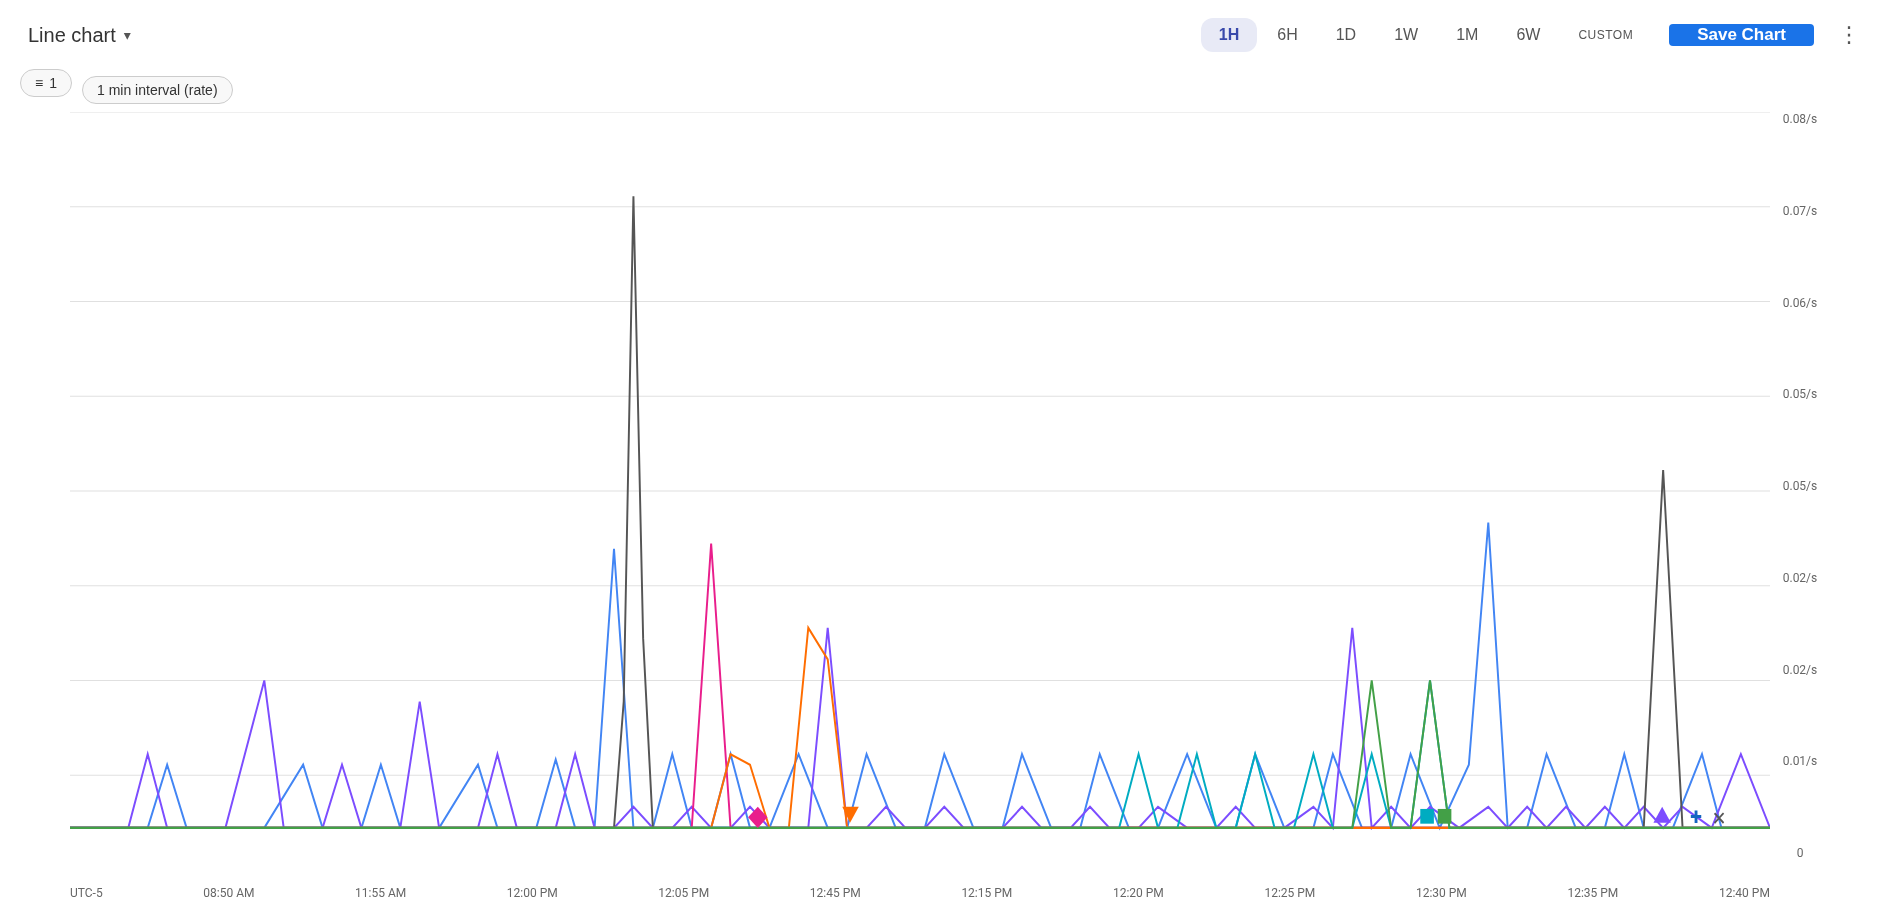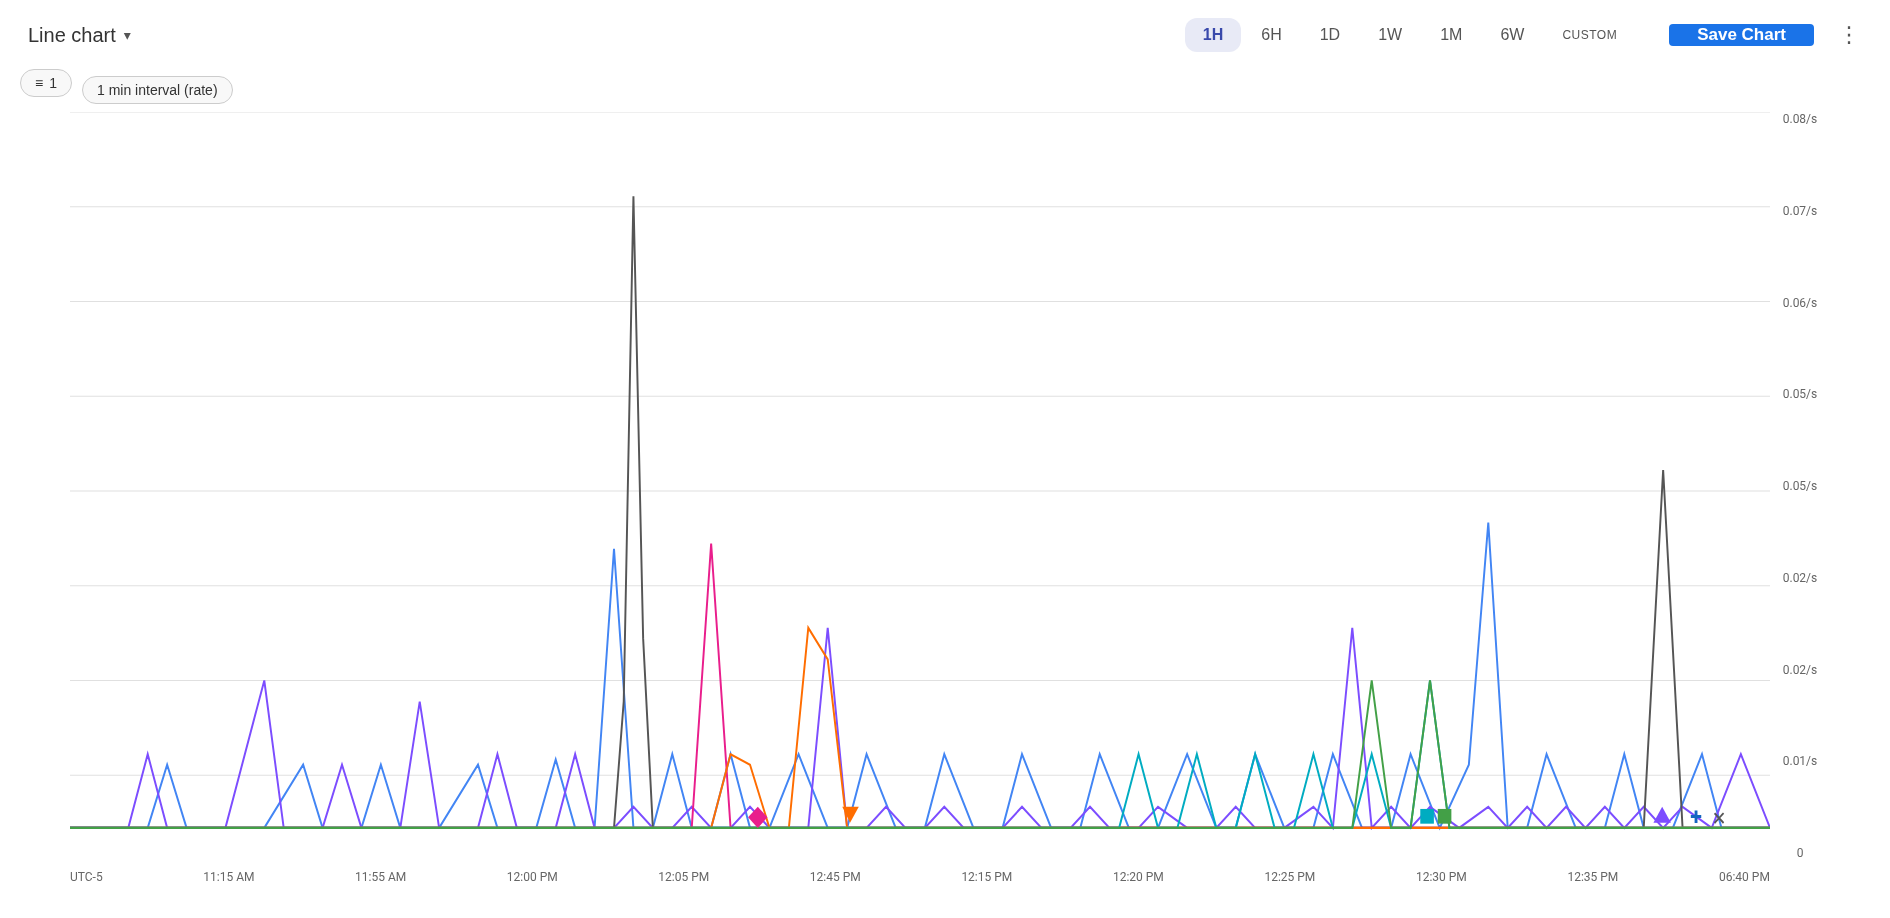--- a/index.html
+++ b/index.html
@@ -67,21 +67,21 @@
     }
     .save-chart-btn {
       padding: 1px 28px;
       background: #1a73e8;
       color: #fff;
       border: none;
       border-radius: 4px;
       font-size: 17px;
       font-weight: 600;
       cursor: pointer;
-      margin-left: 24px;
+      margin-left: 8px;
     }
     .more-btn {
       background: none;
       border: none;
       font-size: 22px;
       color: #555;
       cursor: pointer;
       padding: 4px 10px;
       margin-left: 4px;
     }
@@ -144,21 +144,21 @@
       color: #666;
     }
     .x-axis-labels {
       position: absolute;
       bottom: 0;
       left: 50px;
       right: 60px;
       height: 30px;
       display: flex;
       justify-content: space-between;
-      align-items: flex-start;
+      align-items: flex-end;
     }
     .x-label {
       font-size: 12px;
       color: #666;
     }
     svg.chart-svg {
       position: absolute;
       top: 0;
       left: 50px;
       right: 60px;
@@ -362,26 +362,26 @@
 
       <polygon points="1630,675 1648,675 1639,660" fill="#7c4dff"></polygon>
 
       <text x="1668" y="677" font-size="22" fill="#1565c0" font-weight="bold">+</text>
 
       <text x="1690" y="677" font-size="18" fill="#555">✕</text>
     </svg>
 
     <div class="x-axis-labels">
       <span class="x-label">UTC-5</span>
-      <span class="x-label">11:15 AM</span>
+      <span class="x-label">08:50 AM</span>
       <span class="x-label">11:55 AM</span>
       <span class="x-label">12:00 PM</span>
       <span class="x-label">12:05 PM</span>
       <span class="x-label">12:45 PM</span>
       <span class="x-label">12:15 PM</span>
       <span class="x-label">12:20 PM</span>
       <span class="x-label">12:25 PM</span>
       <span class="x-label">12:30 PM</span>
       <span class="x-label">12:35 PM</span>
-      <span class="x-label">06:40 PM</span>
+      <span class="x-label">12:40 PM</span>
     </div>
   </div>
 </div>
 
 </body></html>

